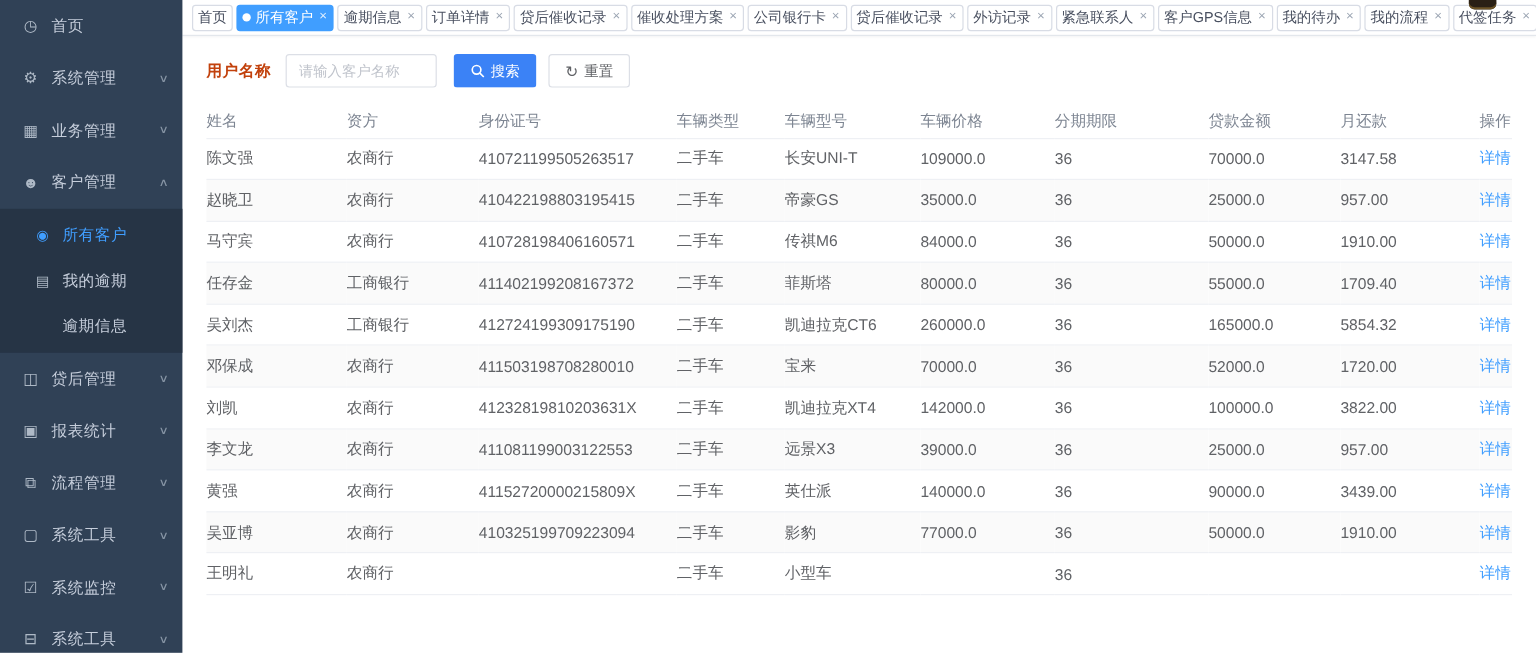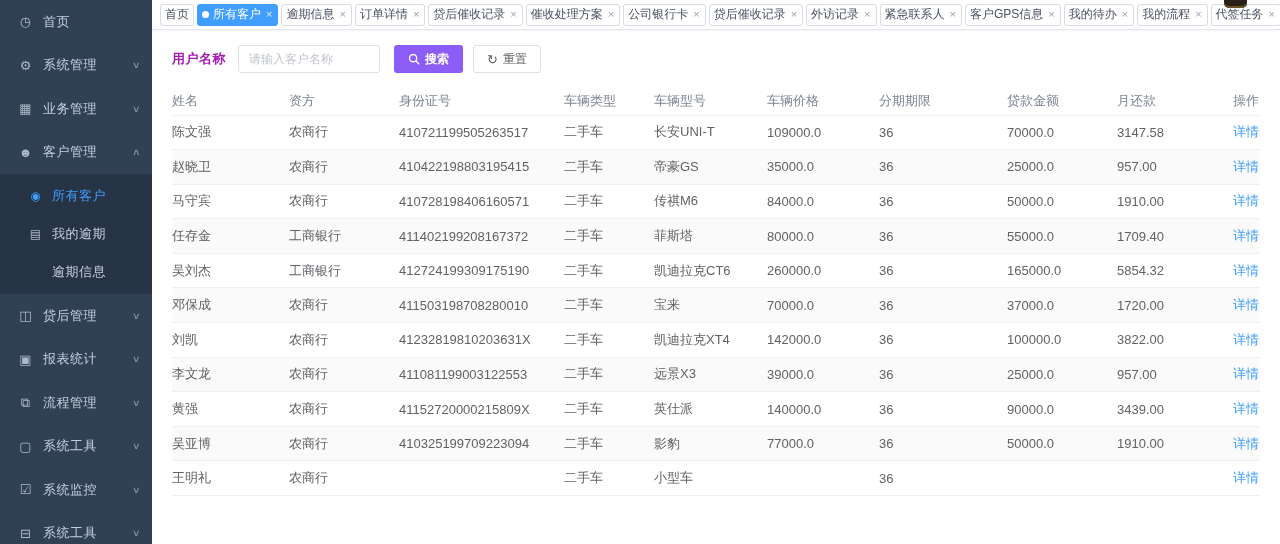--- a/index.html
+++ b/index.html
@@ -38,30 +38,30 @@
   .tab-close { font-size:11px; line-height:1; color:#9aa4b2; padding:0 1px;
     cursor:pointer; }
   .tab.active .tab-close { color:rgba(255,255,255,.85); }
 
   .avatar-cut { position:absolute; top:0; right:33px; width:23px; height:8px;
     background:#2a2015; border-radius:0 0 5px 5px; z-index:9;
     box-shadow:inset 0 -2px 0 #6b5327; }
 
   
   .toolbar { height:58px; display:flex; align-items:center; padding:0 20px; }
-  .toolbar-label { font-size:13px; font-weight:bold; color:#a21caf;
+  .toolbar-label { font-size:13px; font-weight:bold; color:#c2410c;
     margin-right:12px; letter-spacing:.5px; }
-  .search-input { width:142px; height:28px; border:1px solid #dcdfe6;
+  .search-input { width:126px; height:28px; border:1px solid #dcdfe6;
     border-radius:3px; padding:0 10px; font-size:12px; color:#606266;
     outline:none; }
   .search-input::placeholder { color:#c0c4cc; }
   .btn { height:28px; border-radius:3px; font-size:12px;
     display:inline-flex; align-items:center; gap:5px; padding:0 13px;
     cursor:pointer; border:1px solid transparent; line-height:1; }
-  .btn-primary { background:#8b5cf6; color:#fff; margin-left:14px;font-weight:bold; }
+  .btn-primary { background:#3b82f6; color:#fff; margin-left:14px; }
   .btn-plain { background:#fff; border-color:#dcdfe6; color:#606266;
     margin-left:10px; }
   .btn .ricon { font-size:13px; }
 
   
   .table-wrap { padding:0 20px; height:456px; overflow:hidden; }
   table { width:100%; border-collapse:collapse; table-layout:fixed; }
   th { height:27px; font-size:13px; color:#7d8592; font-weight:normal;
     text-align:left; white-space:nowrap; border-bottom:1px solid #eef0f4;
     padding:0 2px 0 0; }
@@ -327,21 +327,21 @@
             <td class="al-r"><a class="detail-link">详情</a></td>
           </tr>
           <tr>
             <td>邓保成</td>
             <td>农商行</td>
             <td>411503198708280010</td>
             <td>二手车</td>
             <td>宝来</td>
             <td>70000.0</td>
             <td>36</td>
-            <td>37000.0</td>
+            <td>52000.0</td>
             <td>1720.00</td>
             <td class="al-r"><a class="detail-link">详情</a></td>
           </tr>
           <tr>
             <td>刘凯</td>
             <td>农商行</td>
             <td>41232819810203631X</td>
             <td>二手车</td>
             <td>凯迪拉克XT4</td>
             <td>142000.0</td>

